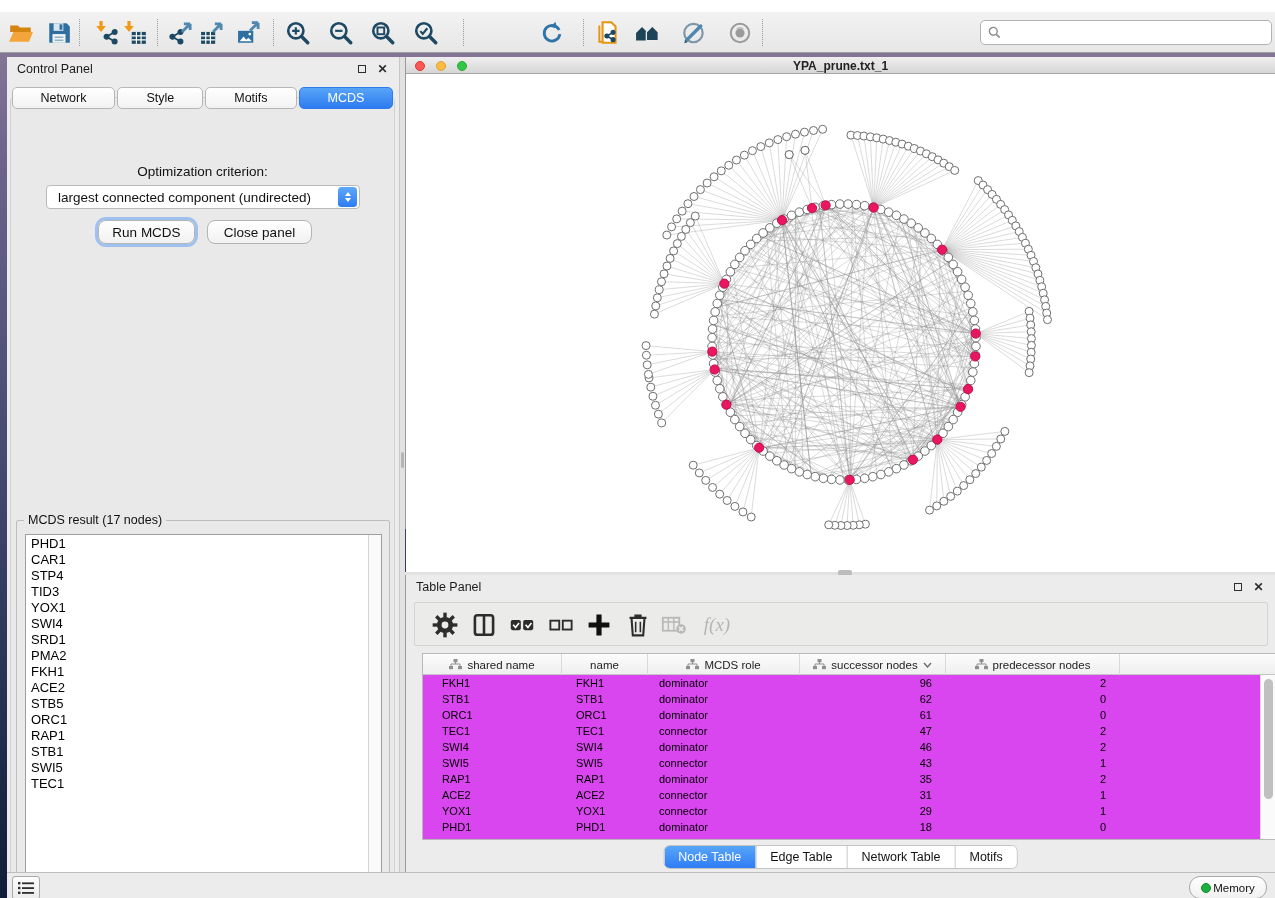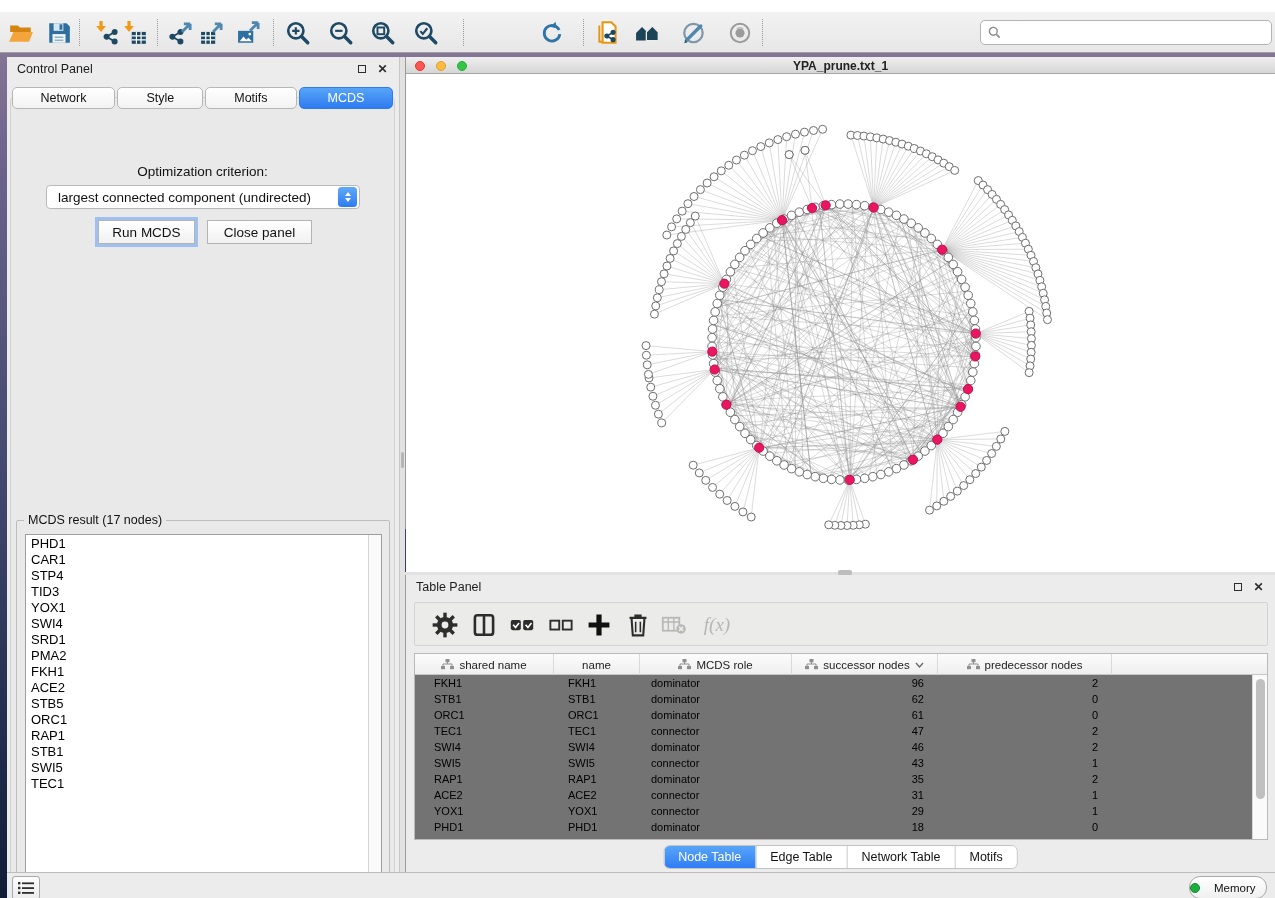--- a/index.html
+++ b/index.html
@@ -33,21 +33,21 @@
   .cp-tab.active { background:linear-gradient(#57a5f8,#2e7bf0); border-color:#2e7bf0; color:#fff; }
   .opt-label { position:absolute; left:0; top:66px; width:100%; text-align:center; font-size:13.5px; color:#111; }
   .dropdown { position:absolute; left:35px; top:87px; width:314px; height:24px; background:#fff;
     border:1px solid #b9b9b9; border-radius:4px; display:flex; align-items:center; }
   .dropdown .dd-text { flex:1; font-size:13.5px; padding-left:11px; color:#111; }
   .dd-stepper { width:19px; height:20px; margin-right:2px; border-radius:3.5px;
     background:linear-gradient(#5fa9f8,#2d7bf1); display:flex; flex-direction:column; align-items:center; justify-content:center; gap:2px; }
   .dd-up { width:0; height:0; border-left:3.5px solid transparent; border-right:3.5px solid transparent; border-bottom:4.5px solid #fff; }
   .dd-down { width:0; height:0; border-left:3.5px solid transparent; border-right:3.5px solid transparent; border-top:4.5px solid #fff; }
   .btn { position:absolute; top:122px; height:24px; background:linear-gradient(#ffffff,#f1f1f1);
-    border:1px solid #b4b4b4; border-radius:0; font-size:13.5px; color:#111;
+    border:1px solid #b4b4b4; border-radius:8px; font-size:13.5px; color:#111;
     display:flex; align-items:center; justify-content:center; cursor:default; }
   .btn.focusring { box-shadow:0 0 0 3px rgba(100,160,245,.55); }
   .groupbox { position:absolute; left:5px; top:422px; width:374px; height:371px;
     border:1px solid #bdbdbd; border-radius:2px; }
   .groupbox-title { position:absolute; left:7px; top:-8px; background:#e9e9e9; padding:0 4px; font-size:12.5px; color:#111; }
   .listbox { position:absolute; left:8px; top:13px; width:357px; height:350px; background:#fff; border:1px solid #9e9e9e; overflow:hidden; }
   .list-items { position:absolute; left:0; top:1px; right:14px; bottom:0; }
   .list-item { font-size:13px; line-height:16px; padding-left:5px; color:#000; }
   .list-sb { position:absolute; right:0; top:0; bottom:0; width:13px; background:#fafafa; border-left:1px solid #d5d5d5; }
 
@@ -63,41 +63,41 @@
     background:linear-gradient(#efefef,#d6d6d6); border-bottom:1px solid #a6a6a6; }
   .tlight { position:absolute; top:4px; width:10px; height:10px; border-radius:50%; }
   .net-title { position:absolute; width:100%; text-align:center; top:2px; font-size:12px; font-weight:bold; color:#222; }
   .net-canvas { position:absolute; left:0; top:17px; width:870px; height:498px; background:#fff; }
 
   
   .tpanel { position:absolute; left:405px; top:563px; width:870px; height:297px; background:#ececec; border-left:1px solid #9a9a9a; }
   .tp-toolbar { position:absolute; left:8px; top:27px; width:854px; height:44px;
     background:#ebebe9; border:1px solid #d4d4d4; border-radius:2px; }
   .tp-icon { position:absolute; top:10px; width:26px; height:24px; display:flex; align-items:center; justify-content:center; }
-  .tablebox { position:absolute; left:8px; top:78px; width:854px; height:187px; background:#737373; border:1px solid #b9b9b9; overflow:hidden; }
+  .tablebox { position:absolute; left:16px; top:78px; width:854px; height:187px; background:#d946ef; border:1px solid #b9b9b9; overflow:hidden; }
   .thead { position:absolute; left:0; top:0; right:0; height:21px; background:linear-gradient(#fcfcfc,#efefef); border-bottom:1px solid #c6c6c6; display:flex; }
   .th { height:21px; border-right:1px solid #d9d9d9; display:flex; align-items:center; justify-content:center; gap:5px;
     font-size:11.5px; color:#222; }
   .tbody { position:absolute; left:0; top:21px; right:15px; bottom:0; }
   .tr { display:flex; height:16px; align-items:center; }
   .td { font-size:11px; color:#000; height:16px; line-height:16px; white-space:nowrap; overflow:hidden; }
   .tsb { position:absolute; right:0; top:21px; bottom:0; width:15px; background:#fafafa; border-left:1px solid #d8d8d8; }
   .tsb .thumb { position:absolute; left:3px; top:4px; width:9px; height:120px; background:#c0c0c0; border-radius:5px; }
   .tp-tabs { position:absolute; left:50%; transform:translateX(-50%); top:270px; display:inline-flex;
     border:1px solid #c3c3c3; border-radius:6px; overflow:hidden; background:#fff; }
   .seg { font-size:12.5px; color:#111; padding:4px 14px; border-left:1px solid #c9c9c9; background:#fff; cursor:default; }
   .seg:first-child { border-left:none; }
   .seg.active { background:linear-gradient(#58a6f8,#2f7cf6); color:#fff; }
 
   
   .statusbar { position:absolute; left:7px; top:860px; width:1268px; height:30px; background:#ececec; border-top:1px solid #bdbdbd; }
   .sb-listbtn { position:absolute; left:5px; top:3px; width:28px; height:24px; background:linear-gradient(#fdfdfd,#ececec);
     border:1px solid #a9a9a9; border-radius:3px; display:flex; align-items:center; justify-content:center; }
   .mem-btn { position:absolute; right:8px; top:3px; width:78px; height:23px; background:linear-gradient(#ffffff,#f0f0f0);
-    border:1px solid #a9a9a9; border-radius:11px; display:flex; align-items:center; gap:14px; font-size:11.5px; color:#111; }
+    border:1px solid #a9a9a9; border-radius:11px; display:flex; align-items:center; justify-content:center; gap:2px; font-size:11.5px; color:#111; }
   .mem-dot { width:10px; height:10px; border-radius:50%; background:#1caf3f; border:1px solid #128a2e; }
 </style>
 </head>
 <body>
 
 <div class="screen">
 
   <div class="toolbar">
     <div class="tbtn" style="left:6px">
       <svg viewBox="0 0 24 24">

